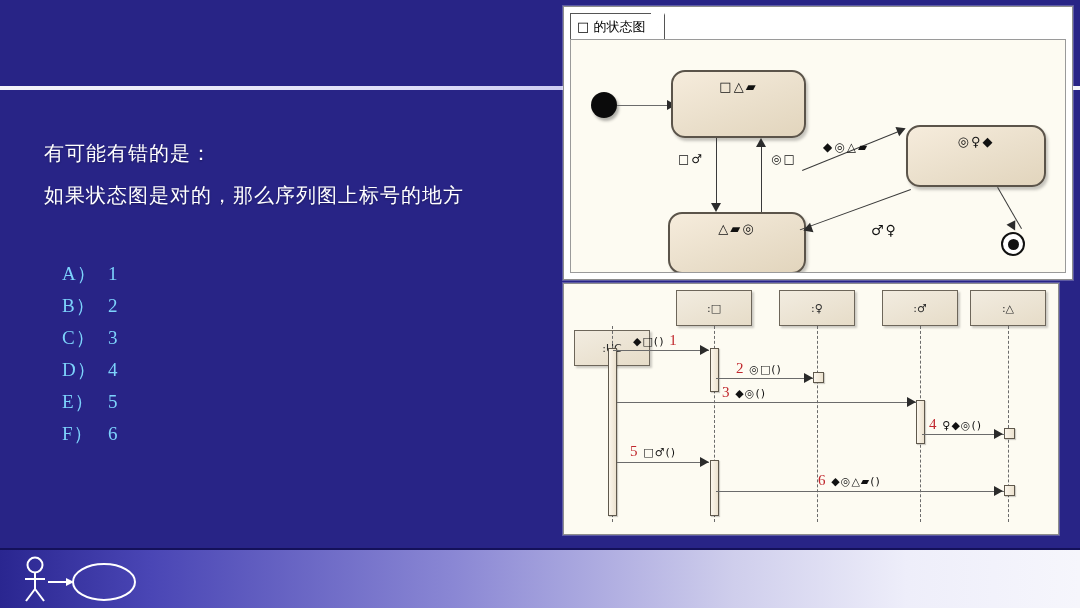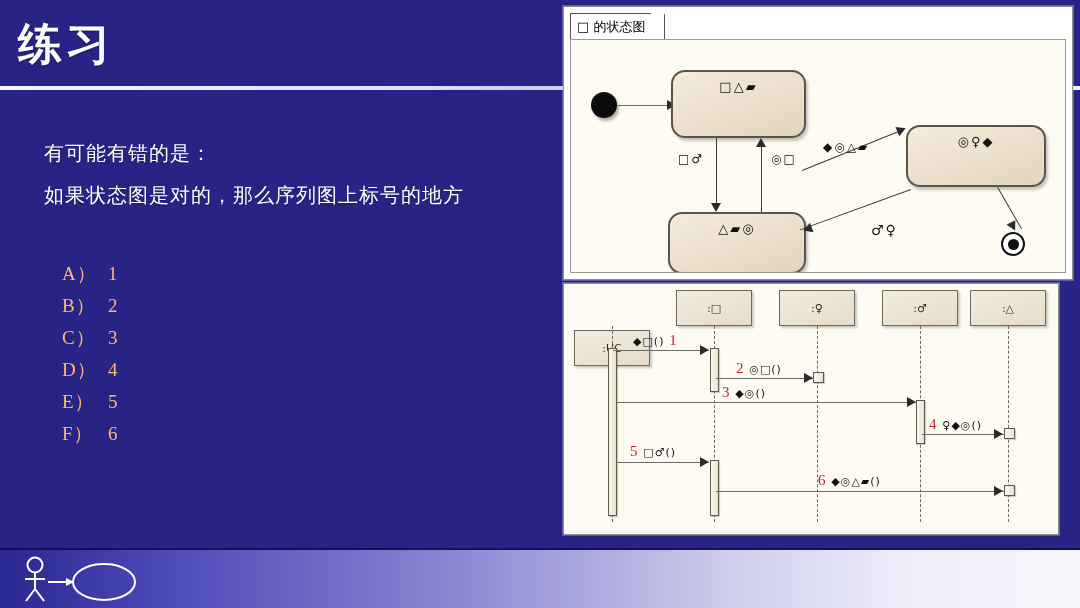--- a/index.html
+++ b/index.html
@@ -32,21 +32,21 @@
   .question{
     position:absolute;left:44px;top:132px;width:500px;
     color:#ffffff;font-size:20px;line-height:42px;letter-spacing:1px;
     font-family:"DejaVu Sans","Liberation Sans",sans-serif;
     text-shadow:0 1px 2px rgba(0,0,0,.3);
   }
   .options{
     position:absolute;left:62px;top:258px;
   }
   .opt{
-    color:#fdba74;font-size:19px;line-height:32px;
+    color:#7dd3fc;font-size:19px;line-height:32px;
     font-family:"Liberation Serif","DejaVu Serif",serif;
     letter-spacing:1px;white-space:pre;
   }
   .opt .lab{display:inline-block;width:46px;}
   
   .footer{
     position:absolute;left:0;bottom:0;width:1080px;height:58px;
     background:linear-gradient(90deg,#2a2690 0%, #4a46b5 14%, #8a87d4 42%, #cfceec 68%, #eeeefa 84%, #f6f6fc 100%);
     border-top:2px solid #14115a;
   }
@@ -138,21 +138,20 @@
     color:#c0272d;font-family:"Liberation Serif","DejaVu Serif",serif;
     font-size:15px;font-weight:400;
   }
   .sig{font-family:"DejaVu Sans",sans-serif;font-size:11px;letter-spacing:1px;}
 </style>
 </head>
 <body>
 
 <div id="slide">
 
-  <div class="title">练习</div>
   <div class="title-rule"></div>
 
   <div class="question">
     <div>有可能有错的是：</div>
     <div>如果状态图是对的，那么序列图上标号的地方</div>
   </div>
 
   <div class="options">
     <div class="opt"><span class="lab">A）</span><span>1</span></div>
     <div class="opt"><span class="lab">B）</span><span>2</span></div>

